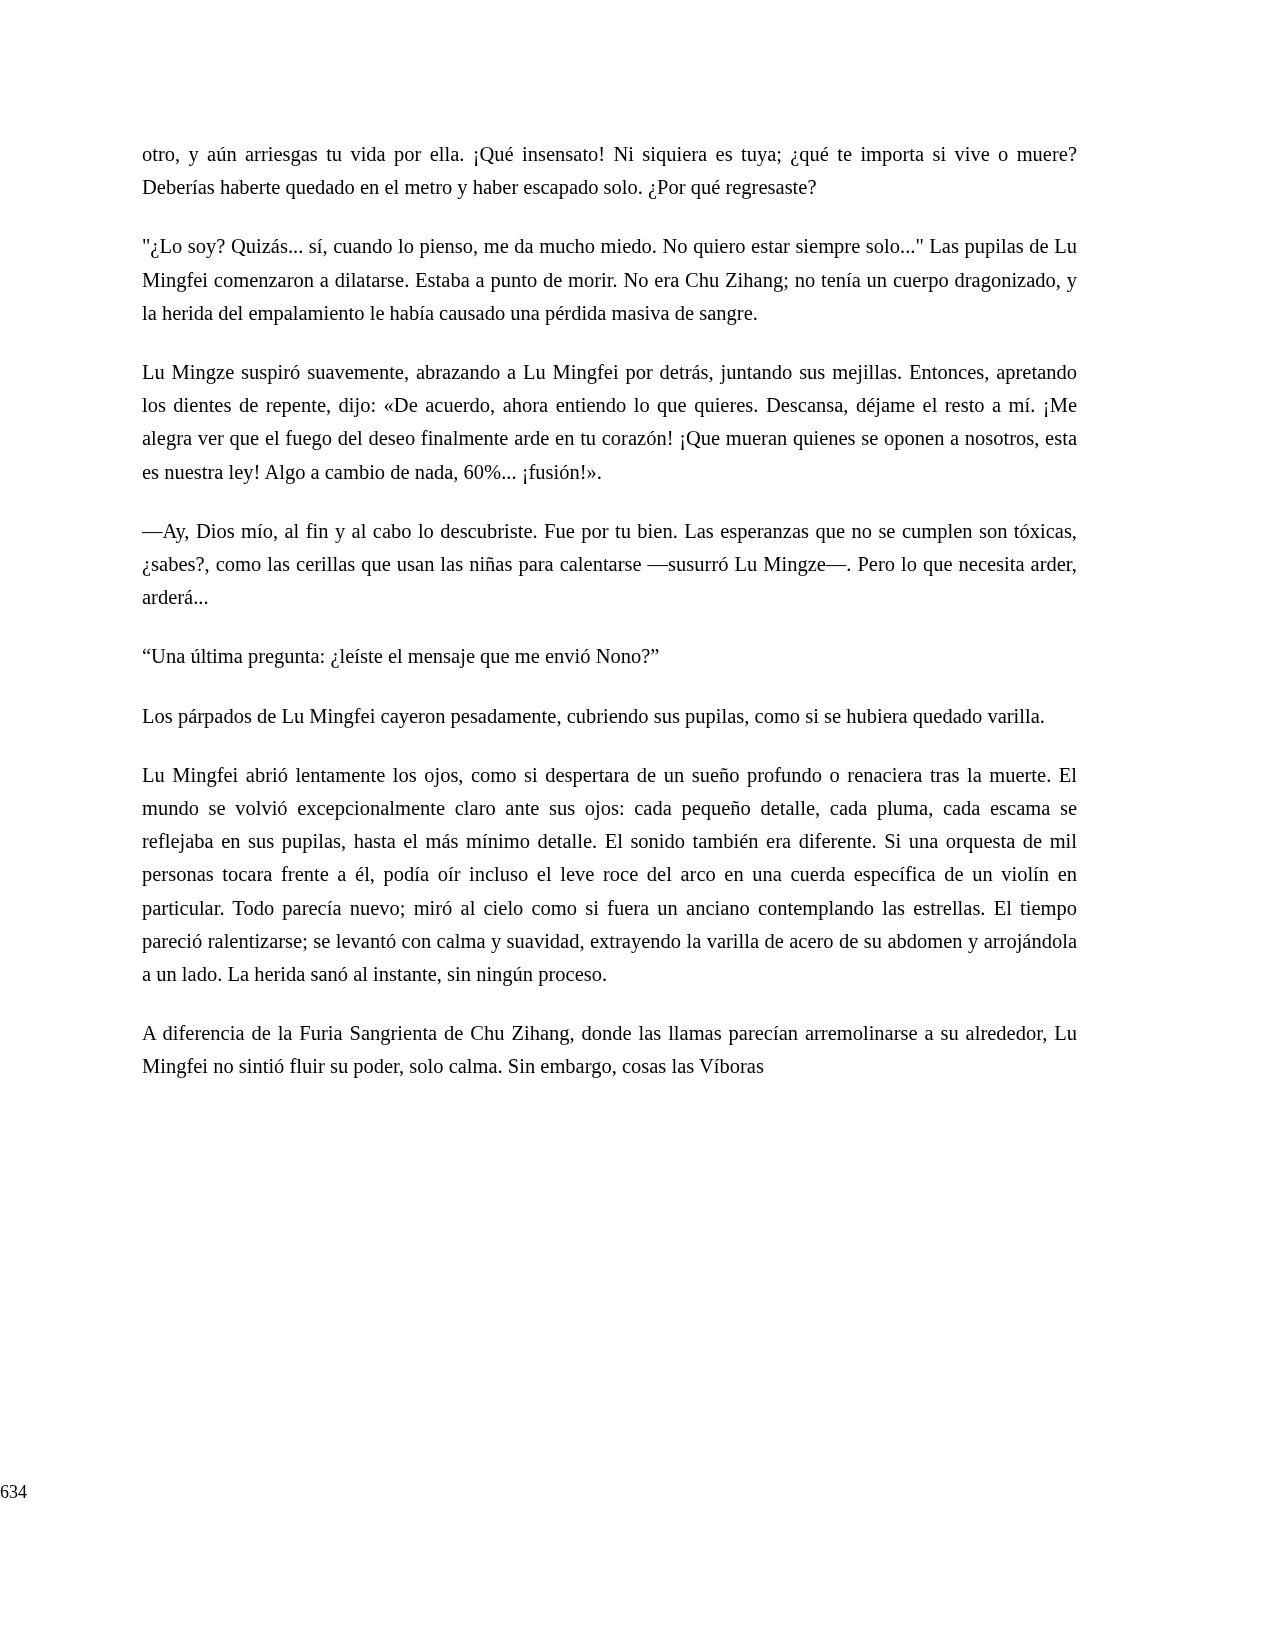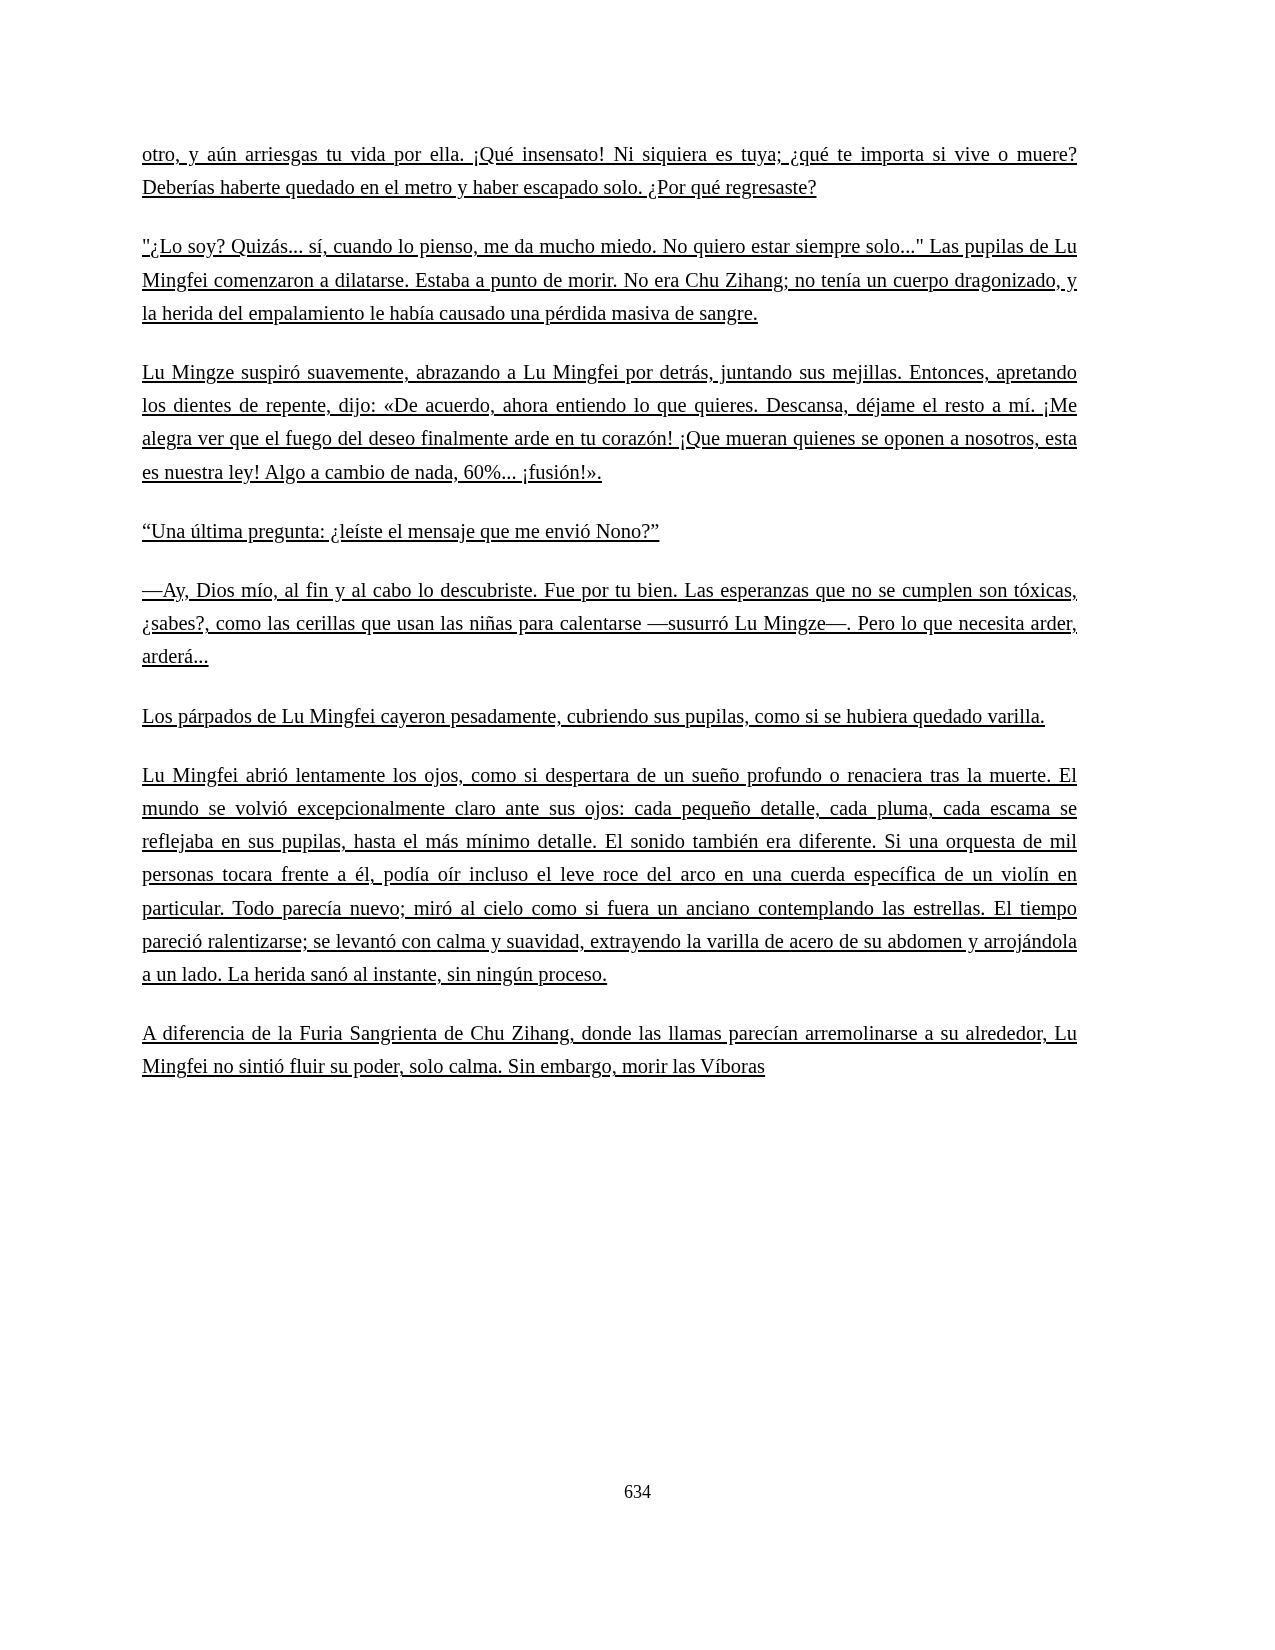--- a/index.html
+++ b/index.html
@@ -17,51 +17,49 @@
   }
   .page {
     box-sizing: border-box;
     width: 1275px;
     height: 1650px;
     padding: 138px 142px 0 142px;
     position: relative;
   }
   .content {
     width: 935px;
-    text-decoration: underline;
   }
   p.para {
     margin: 0 0 26px 0;
     font-size: 20.5px;
     line-height: 1.62;
     text-align: justify;
     text-justify: inter-word;
     hyphens: none;
   }
   p.para:last-child {
     margin-bottom: 0;
   }
   .folio {
     position: absolute;
     left: 0;
     right: 0;
     top: 1482px;
-    text-align: center;
     font-size: 18px;
     font-family: "Liberation Serif", "DejaVu Serif", serif;
   }
 </style>
 </head>
 <body>
 
 <div class="page">
   <div class="content">
     <p class="para">otro, y aún arriesgas tu vida por ella. ¡Qué insensato! Ni siquiera es tuya; ¿qué te importa si vive o muere? Deberías haberte quedado en el metro y haber escapado solo. ¿Por qué regresaste?</p>
     <p class="para">"¿Lo soy? Quizás... sí, cuando lo pienso, me da mucho miedo. No quiero estar siempre solo..." Las pupilas de Lu Mingfei comenzaron a dilatarse. Estaba a punto de morir. No era Chu Zihang; no tenía un cuerpo dragonizado, y la herida del empalamiento le había causado una pérdida masiva de sangre.</p>
     <p class="para">Lu Mingze suspiró suavemente, abrazando a Lu Mingfei por detrás, juntando sus mejillas. Entonces, apretando los dientes de repente, dijo: «De acuerdo, ahora entiendo lo que quieres. Descansa, déjame el resto a mí. ¡Me alegra ver que el fuego del deseo finalmente arde en tu corazón! ¡Que mueran quienes se oponen a nosotros, esta es nuestra ley! Algo a cambio de nada, 60%... ¡fusión!».</p>
+    <p class="para">—Ay, Dios mío, al fin y al cabo lo descubriste. Fue por tu bien. Las esperanzas que no se cumplen son tóxicas, ¿sabes?, como las cerillas que usan las niñas para calentarse —susurró Lu Mingze—. Pero lo que necesita arder, arderá...</p>
     <p class="para">“Una última pregunta: ¿leíste el mensaje que me envió Nono?”</p>
-    <p class="para">—Ay, Dios mío, al fin y al cabo lo descubriste. Fue por tu bien. Las esperanzas que no se cumplen son tóxicas, ¿sabes?, como las cerillas que usan las niñas para calentarse —susurró Lu Mingze—. Pero lo que necesita arder, arderá...</p>
     <p class="para">Los párpados de Lu Mingfei cayeron pesadamente, cubriendo sus pupilas, como si se hubiera quedado varilla.</p>
     <p class="para">Lu Mingfei abrió lentamente los ojos, como si despertara de un sueño profundo o renaciera tras la muerte. El mundo se volvió excepcionalmente claro ante sus ojos: cada pequeño detalle, cada pluma, cada escama se reflejaba en sus pupilas, hasta el más mínimo detalle. El sonido también era diferente. Si una orquesta de mil personas tocara frente a él, podía oír incluso el leve roce del arco en una cuerda específica de un violín en particular. Todo parecía nuevo; miró al cielo como si fuera un anciano contemplando las estrellas. El tiempo pareció ralentizarse; se levantó con calma y suavidad, extrayendo la varilla de acero de su abdomen y arrojándola a un lado. La herida sanó al instante, sin ningún proceso.</p>
-    <p class="para">A diferencia de la Furia Sangrienta de Chu Zihang, donde las llamas parecían arremolinarse a su alrededor, Lu Mingfei no sintió fluir su poder, solo calma. Sin embargo, morir las Víboras</p>
+    <p class="para">A diferencia de la Furia Sangrienta de Chu Zihang, donde las llamas parecían arremolinarse a su alrededor, Lu Mingfei no sintió fluir su poder, solo calma. Sin embargo, cosas las Víboras</p>
   </div>
   <div class="folio">634</div>
 </div>
 
 </body></html>

